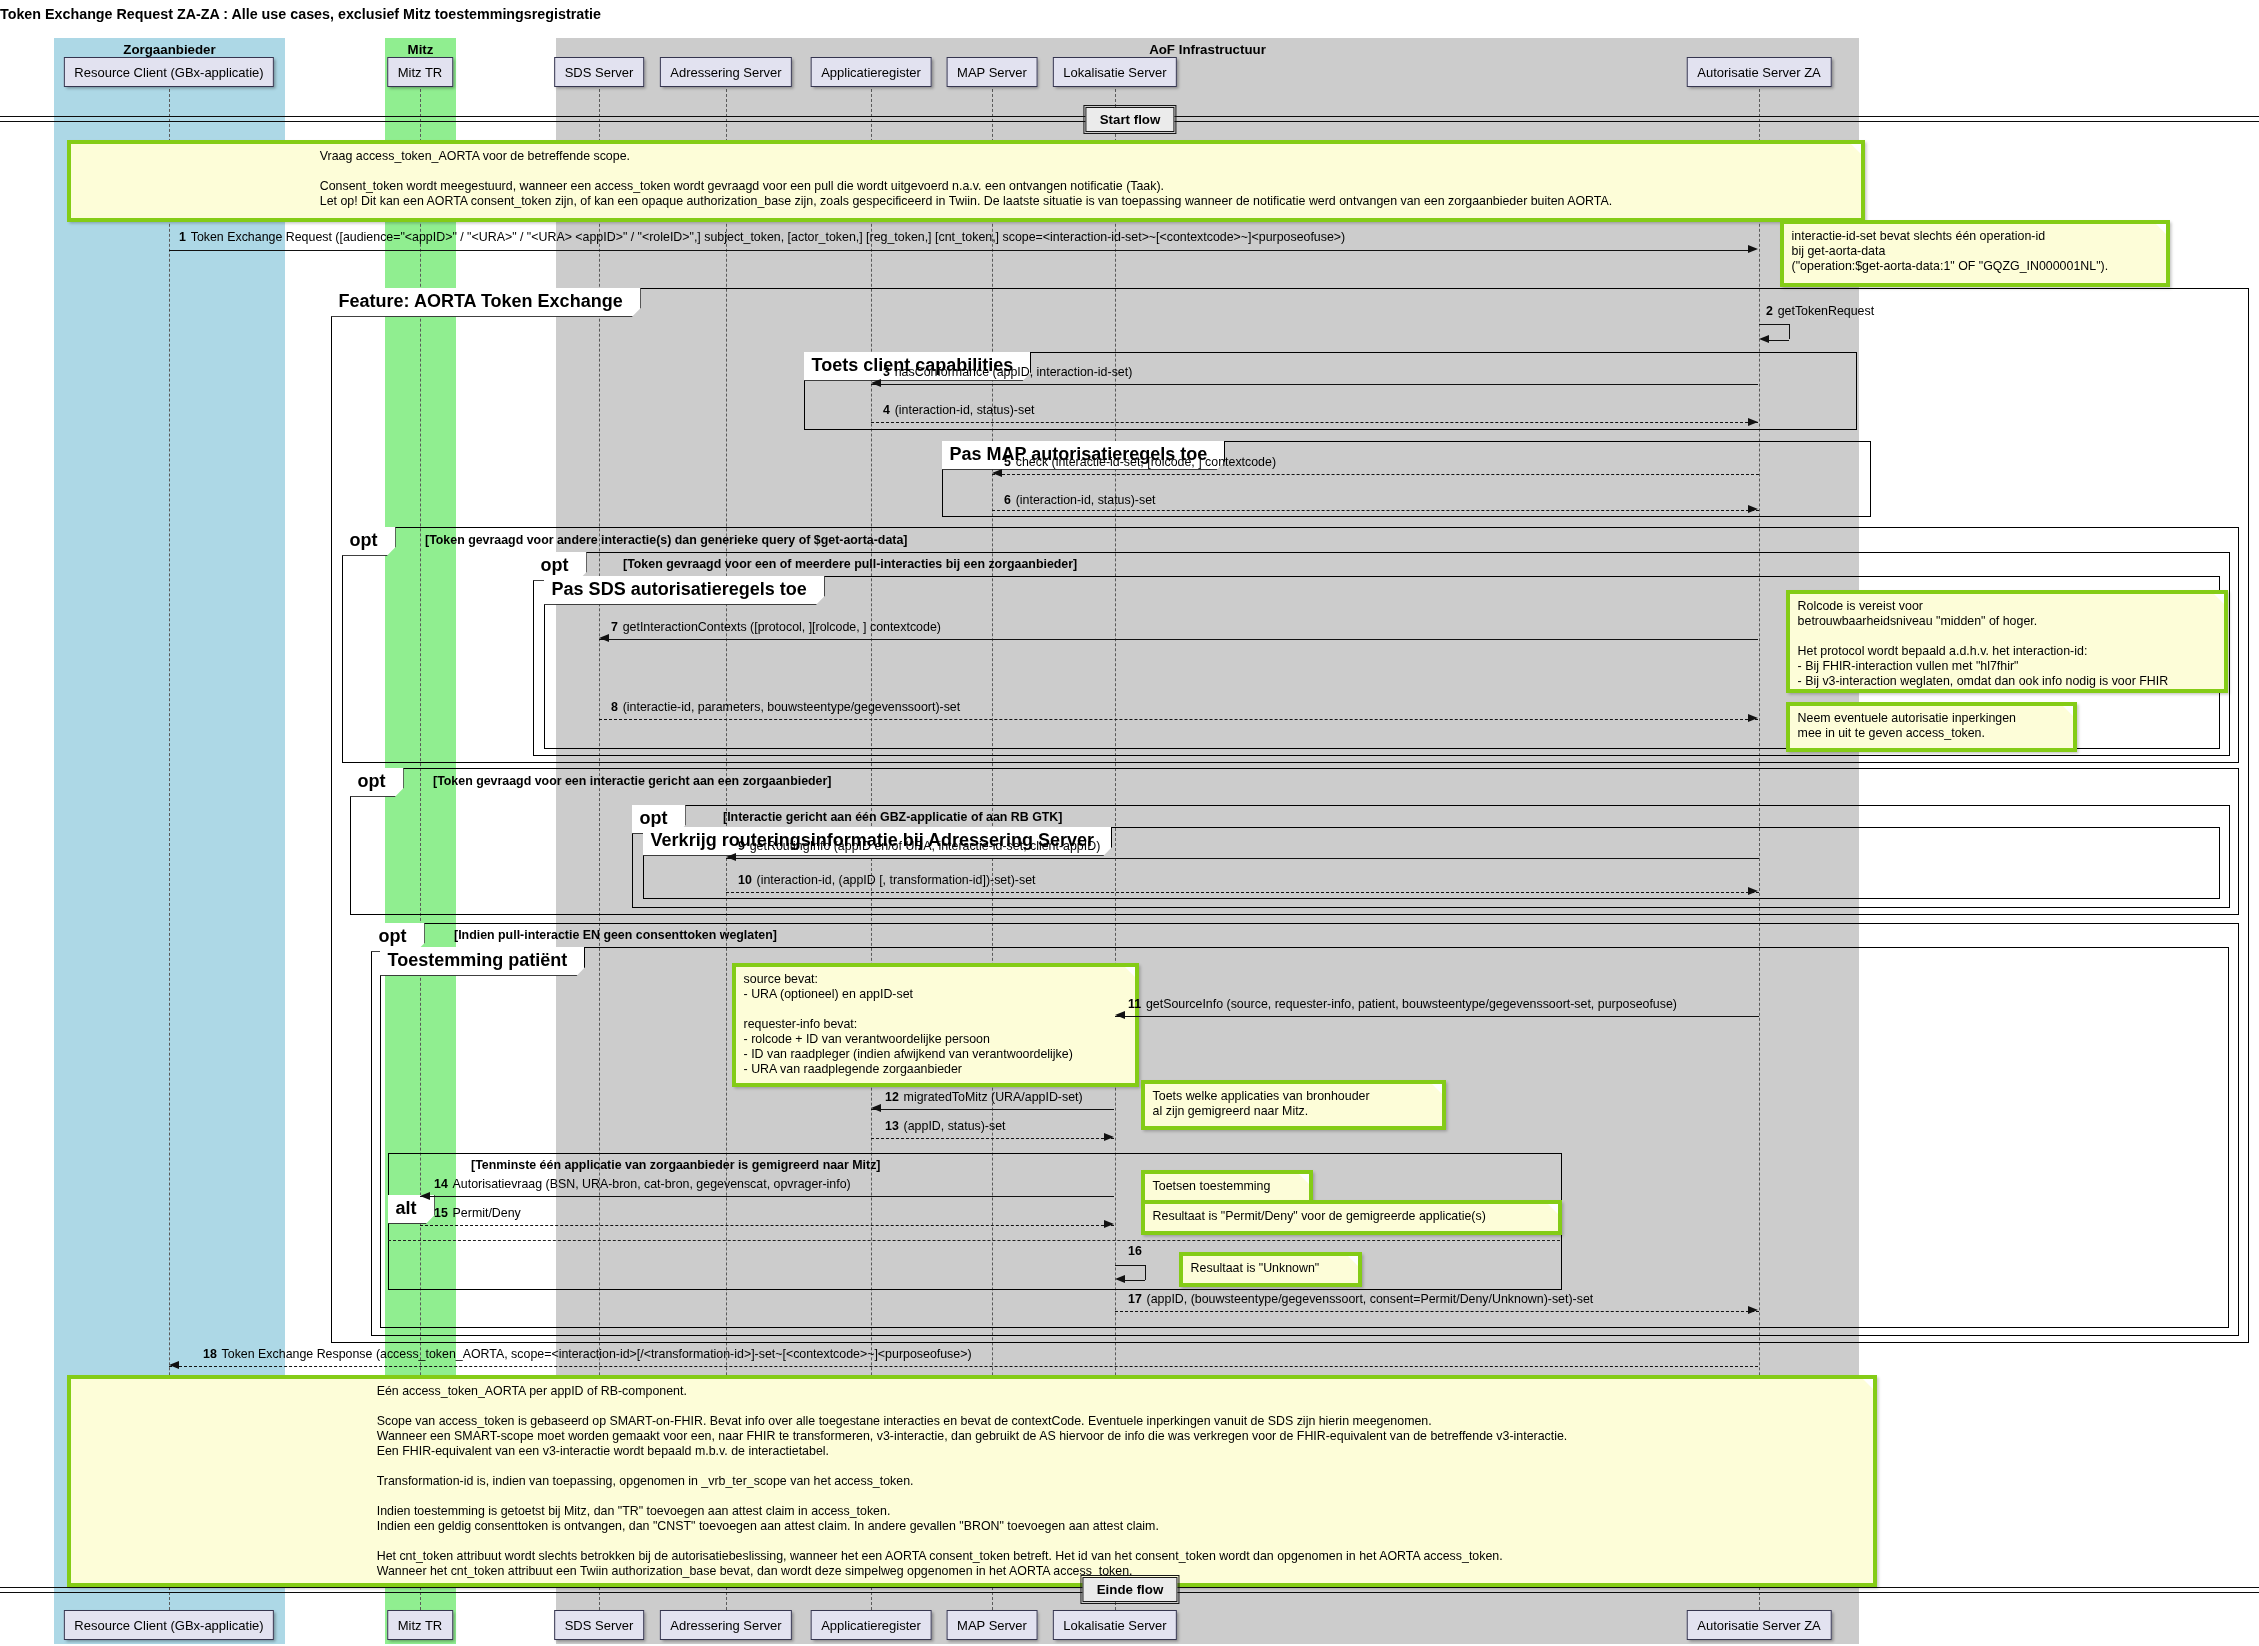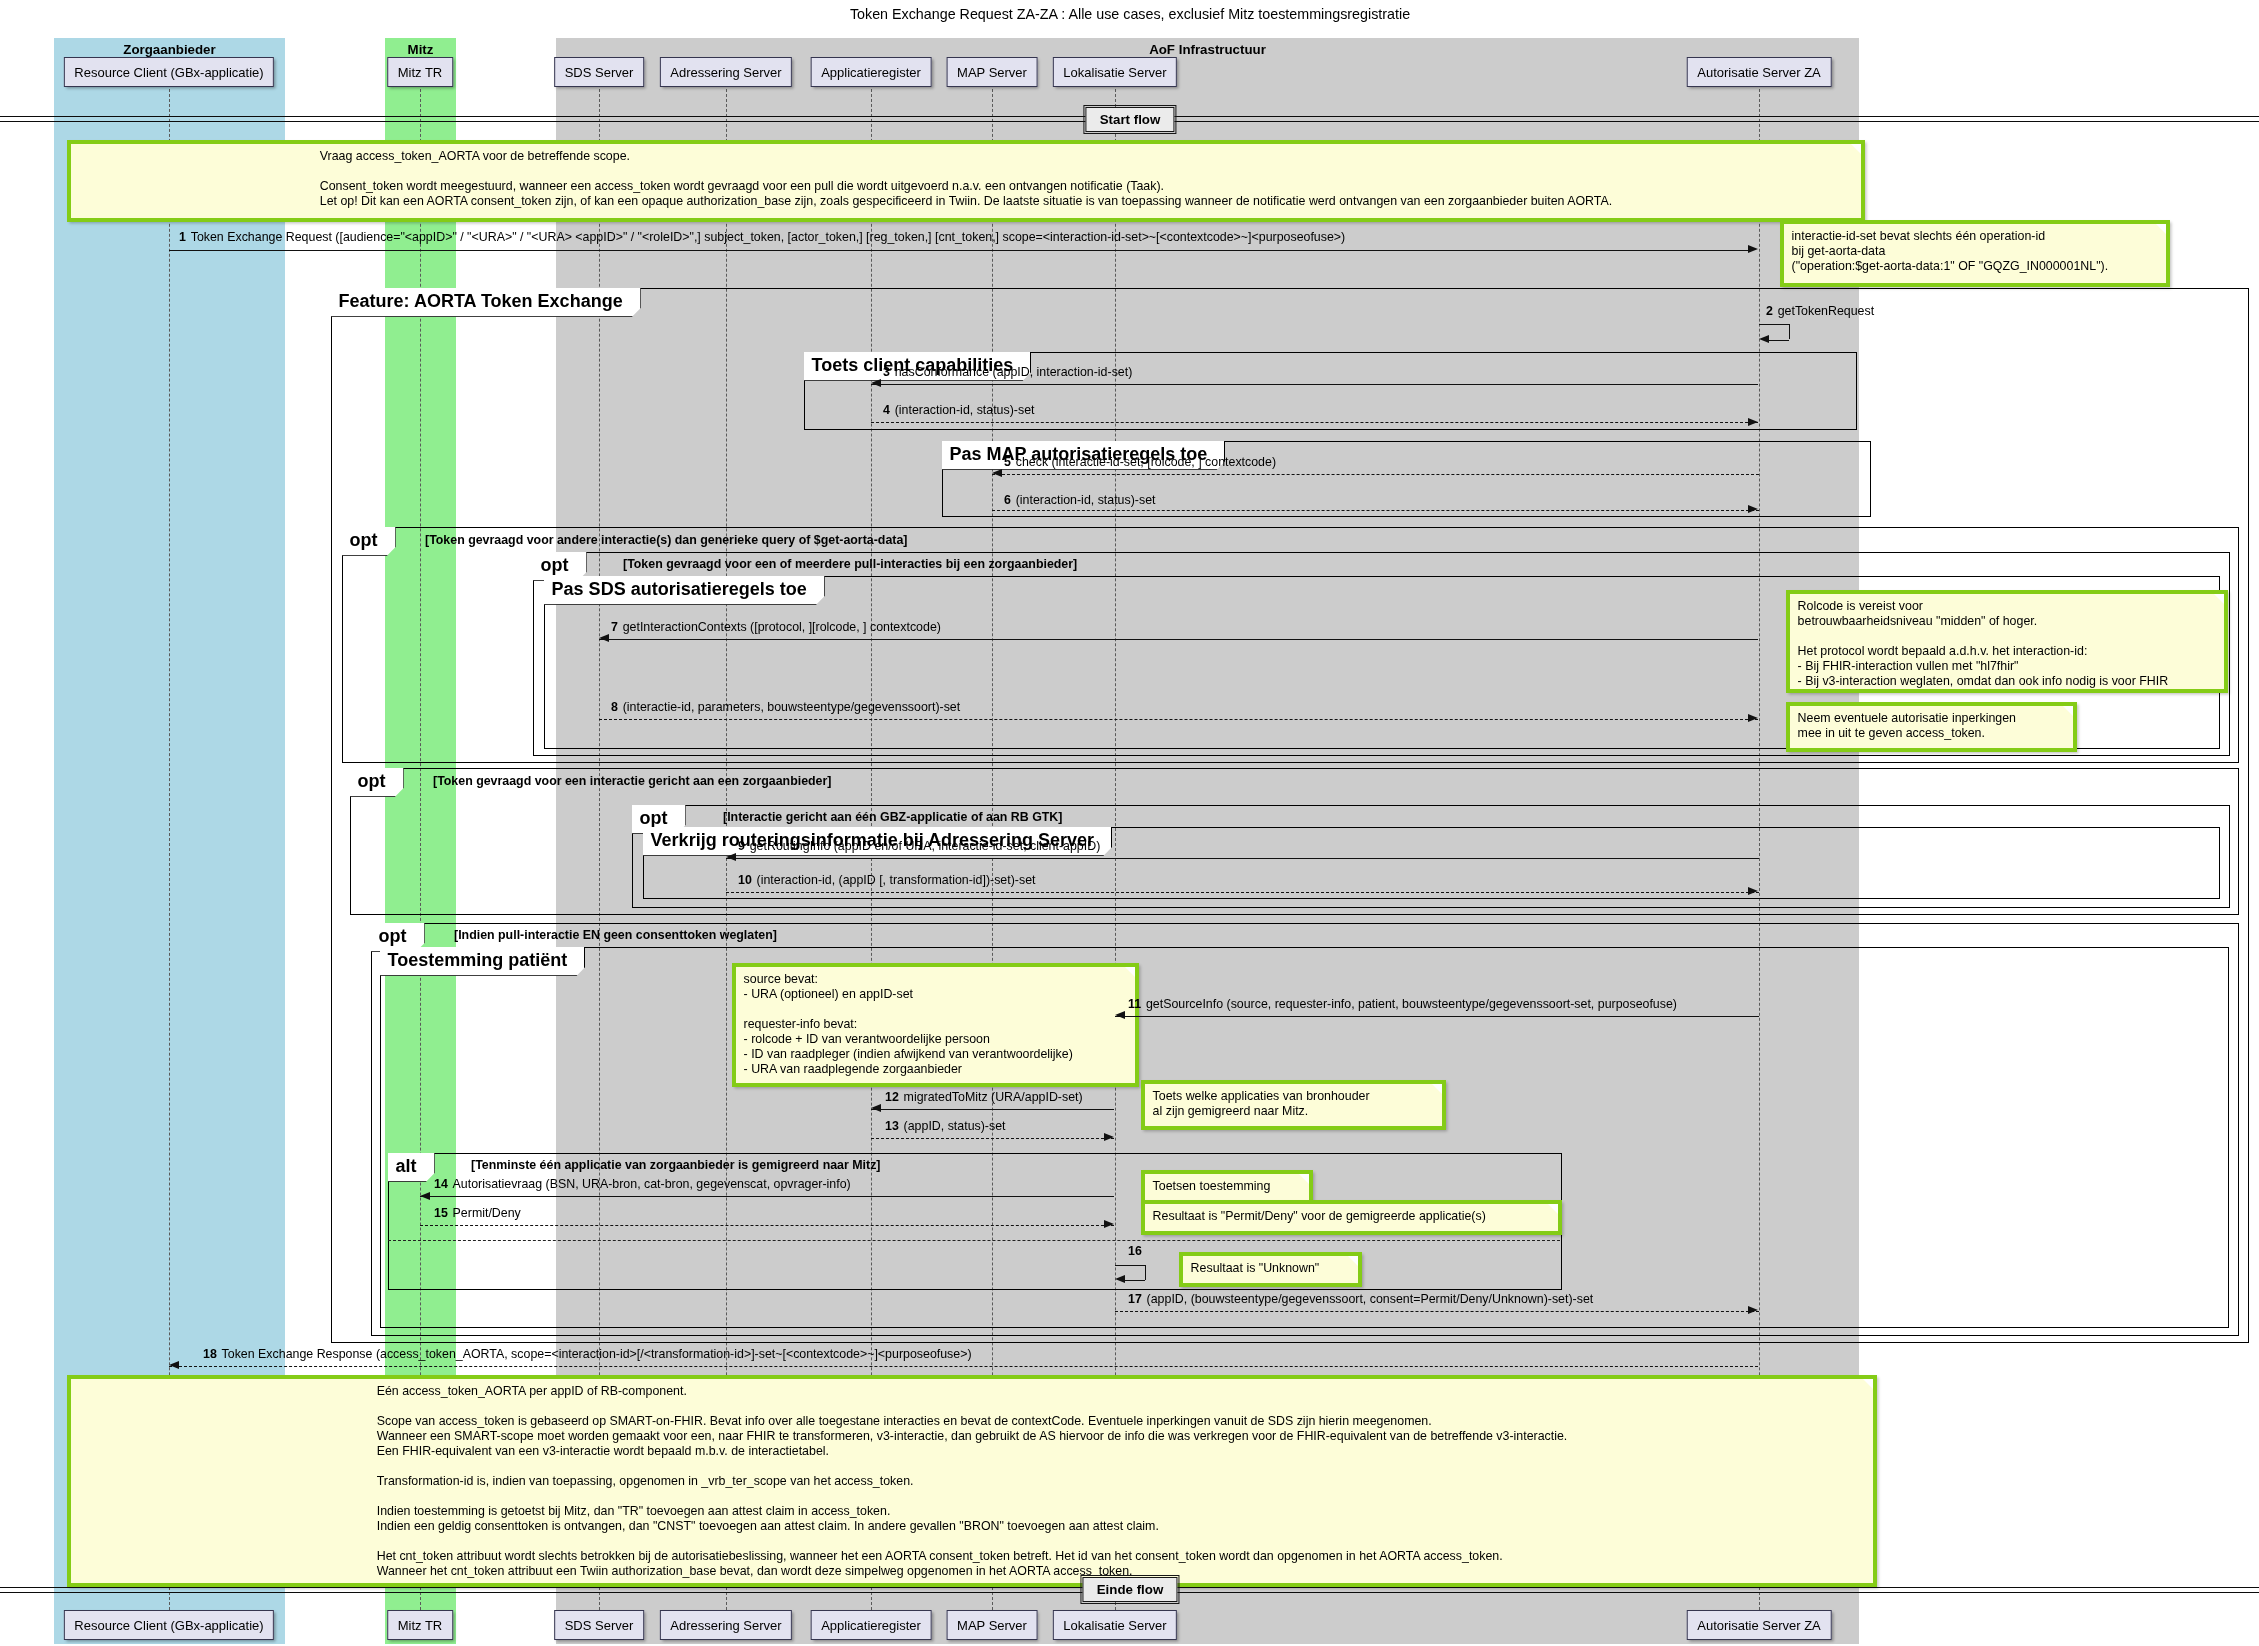--- a/index.html
+++ b/index.html
@@ -3,21 +3,21 @@
 <meta charset="utf-8">
 <style>
   html,body{margin:0;padding:0;background:#fff;}
   #stage{position:relative;width:2260px;height:1646px;background:#ffffff;
          font-family:"Liberation Sans",sans-serif;color:#000;overflow:hidden;}
   .band{position:absolute;top:38px;height:1606px;z-index:0;}
   .bandlabel{position:absolute;top:42px;z-index:1;font-weight:bold;font-size:13.3px;text-align:center;}
   .life{position:absolute;top:89px;height:1521px;width:0;border-left:1px dashed #5a5a5a;z-index:1;}
   .pbox{position:absolute;transform:translateX(-50%);background:#E2E2F0;border:1.4px solid #35354f;
         box-shadow:1.9px 1.9px 2.9px rgba(0,0,0,.35);font-size:13px;padding:6.7px 9.5px;white-space:nowrap;z-index:4;}
-  .title{position:absolute;top:5.7px;left:0;width:100%;text-align:center;font-weight:normal;font-size:14.3px;z-index:2;}
+  .title{position:absolute;top:5.7px;left:0;width:100%;text-align:left;font-weight:bold;font-size:14.3px;z-index:2;}
   .divline{position:absolute;left:0;width:2260px;height:0;border-top:1.9px solid #0b0b0b;z-index:2;}
   .divbox{position:absolute;transform:translateX(-50%);background:#EBEBEB;border:1.9px solid #161616;
           outline:1px solid #161616;outline-offset:1px;font-weight:bold;font-size:13.3px;
           padding:3.8px 13.3px;z-index:4;white-space:nowrap;}
   .note{position:absolute;background:#FDFDD8;border:4px solid #84cc16;box-shadow:1.9px 1.9px 2.9px rgba(0,0,0,.25);z-index:3;}
   .note::after{content:"";position:absolute;top:0;right:0;width:0;height:0;
                border-top:10.5px solid #fff;border-left:10.5px solid transparent;}
   .note .txt{white-space:pre-line;font-size:12.4px;line-height:15px;padding:4.8px 7.6px;}
   .note.ctr .txt{margin:0 auto;width:fit-content;}
   .frame{position:absolute;border:1.4px solid #000;z-index:2;background:transparent;}
@@ -188,21 +188,21 @@
   <div class="arr-l" style="left:871px;top:1104px;"></div>
   <div class="note" style="left:1141px;top:1080px;width:297px;height:42px;">
     <div class="txt">Toets welke applicaties van bronhouder
 al zijn gemigreerd naar Mitz.</div>
   </div>
   <div class="msg" style="left:885px;top:1119px;"><b>13</b><span>(appID, status)-set</span></div>
   <div class="line dashed" style="left:871px;top:1138px;width:243px;"></div>
   <div class="arr-r" style="left:1104px;top:1133px;"></div>
 
   <div class="frame" style="left:388px;top:1153px;width:1172px;height:135px;"></div>
-  <div class="flabel" style="left:388px;top:1153px;">alt</div>
+  <div class="flabel" style="left:388px;top:1195px;">alt</div>
   <div class="fcond" style="left:471px;top:1158px;">[Tenminste één applicatie van zorgaanbieder is gemigreerd naar Mitz]</div>
 
   <div class="msg" style="left:434px;top:1177px;"><b>14</b><span>Autorisatievraag (BSN, URA-bron, cat-bron, gegevenscat, opvrager-info)</span></div>
   <div class="line solid" style="left:420px;top:1196px;width:694px;"></div>
   <div class="arr-l" style="left:420px;top:1192px;"></div>
   <div class="note" style="left:1141px;top:1170px;width:164px;height:27px;">
     <div class="txt">Toetsen toestemming</div>
   </div>
   <div class="msg" style="left:434px;top:1206px;"><b>15</b><span>Permit/Deny</span></div>
   <div class="line dashed" style="left:420px;top:1225px;width:694px;"></div>

